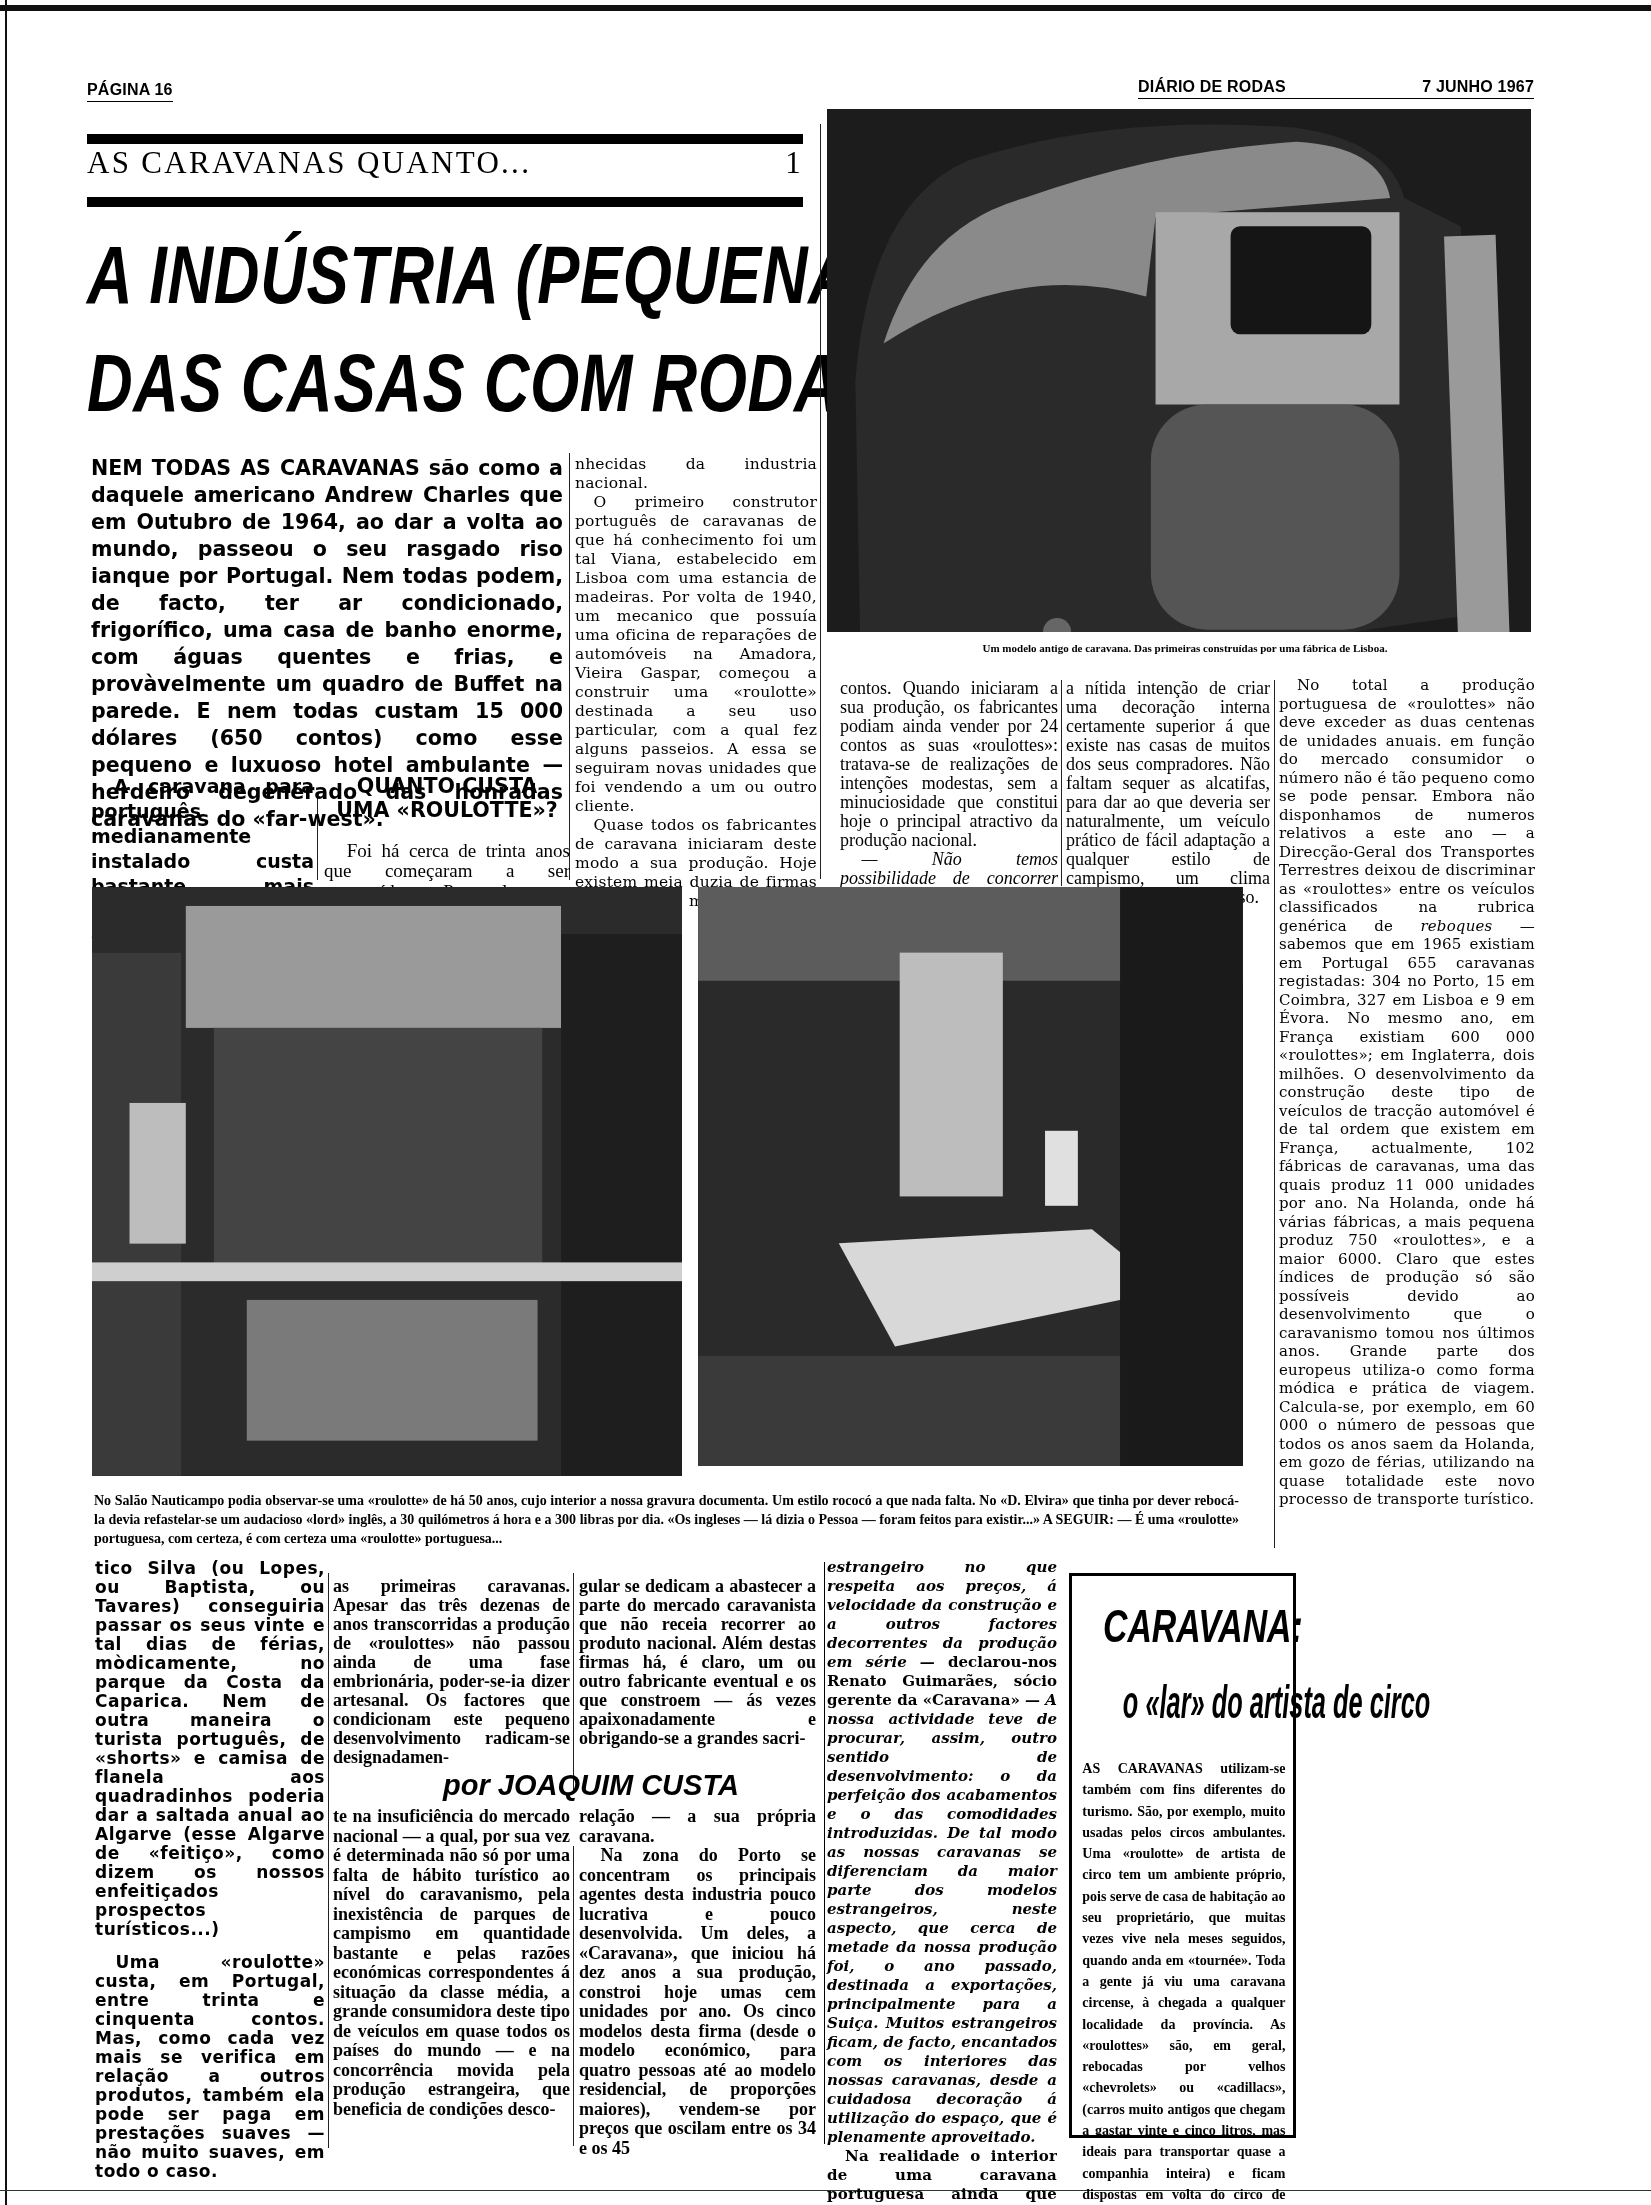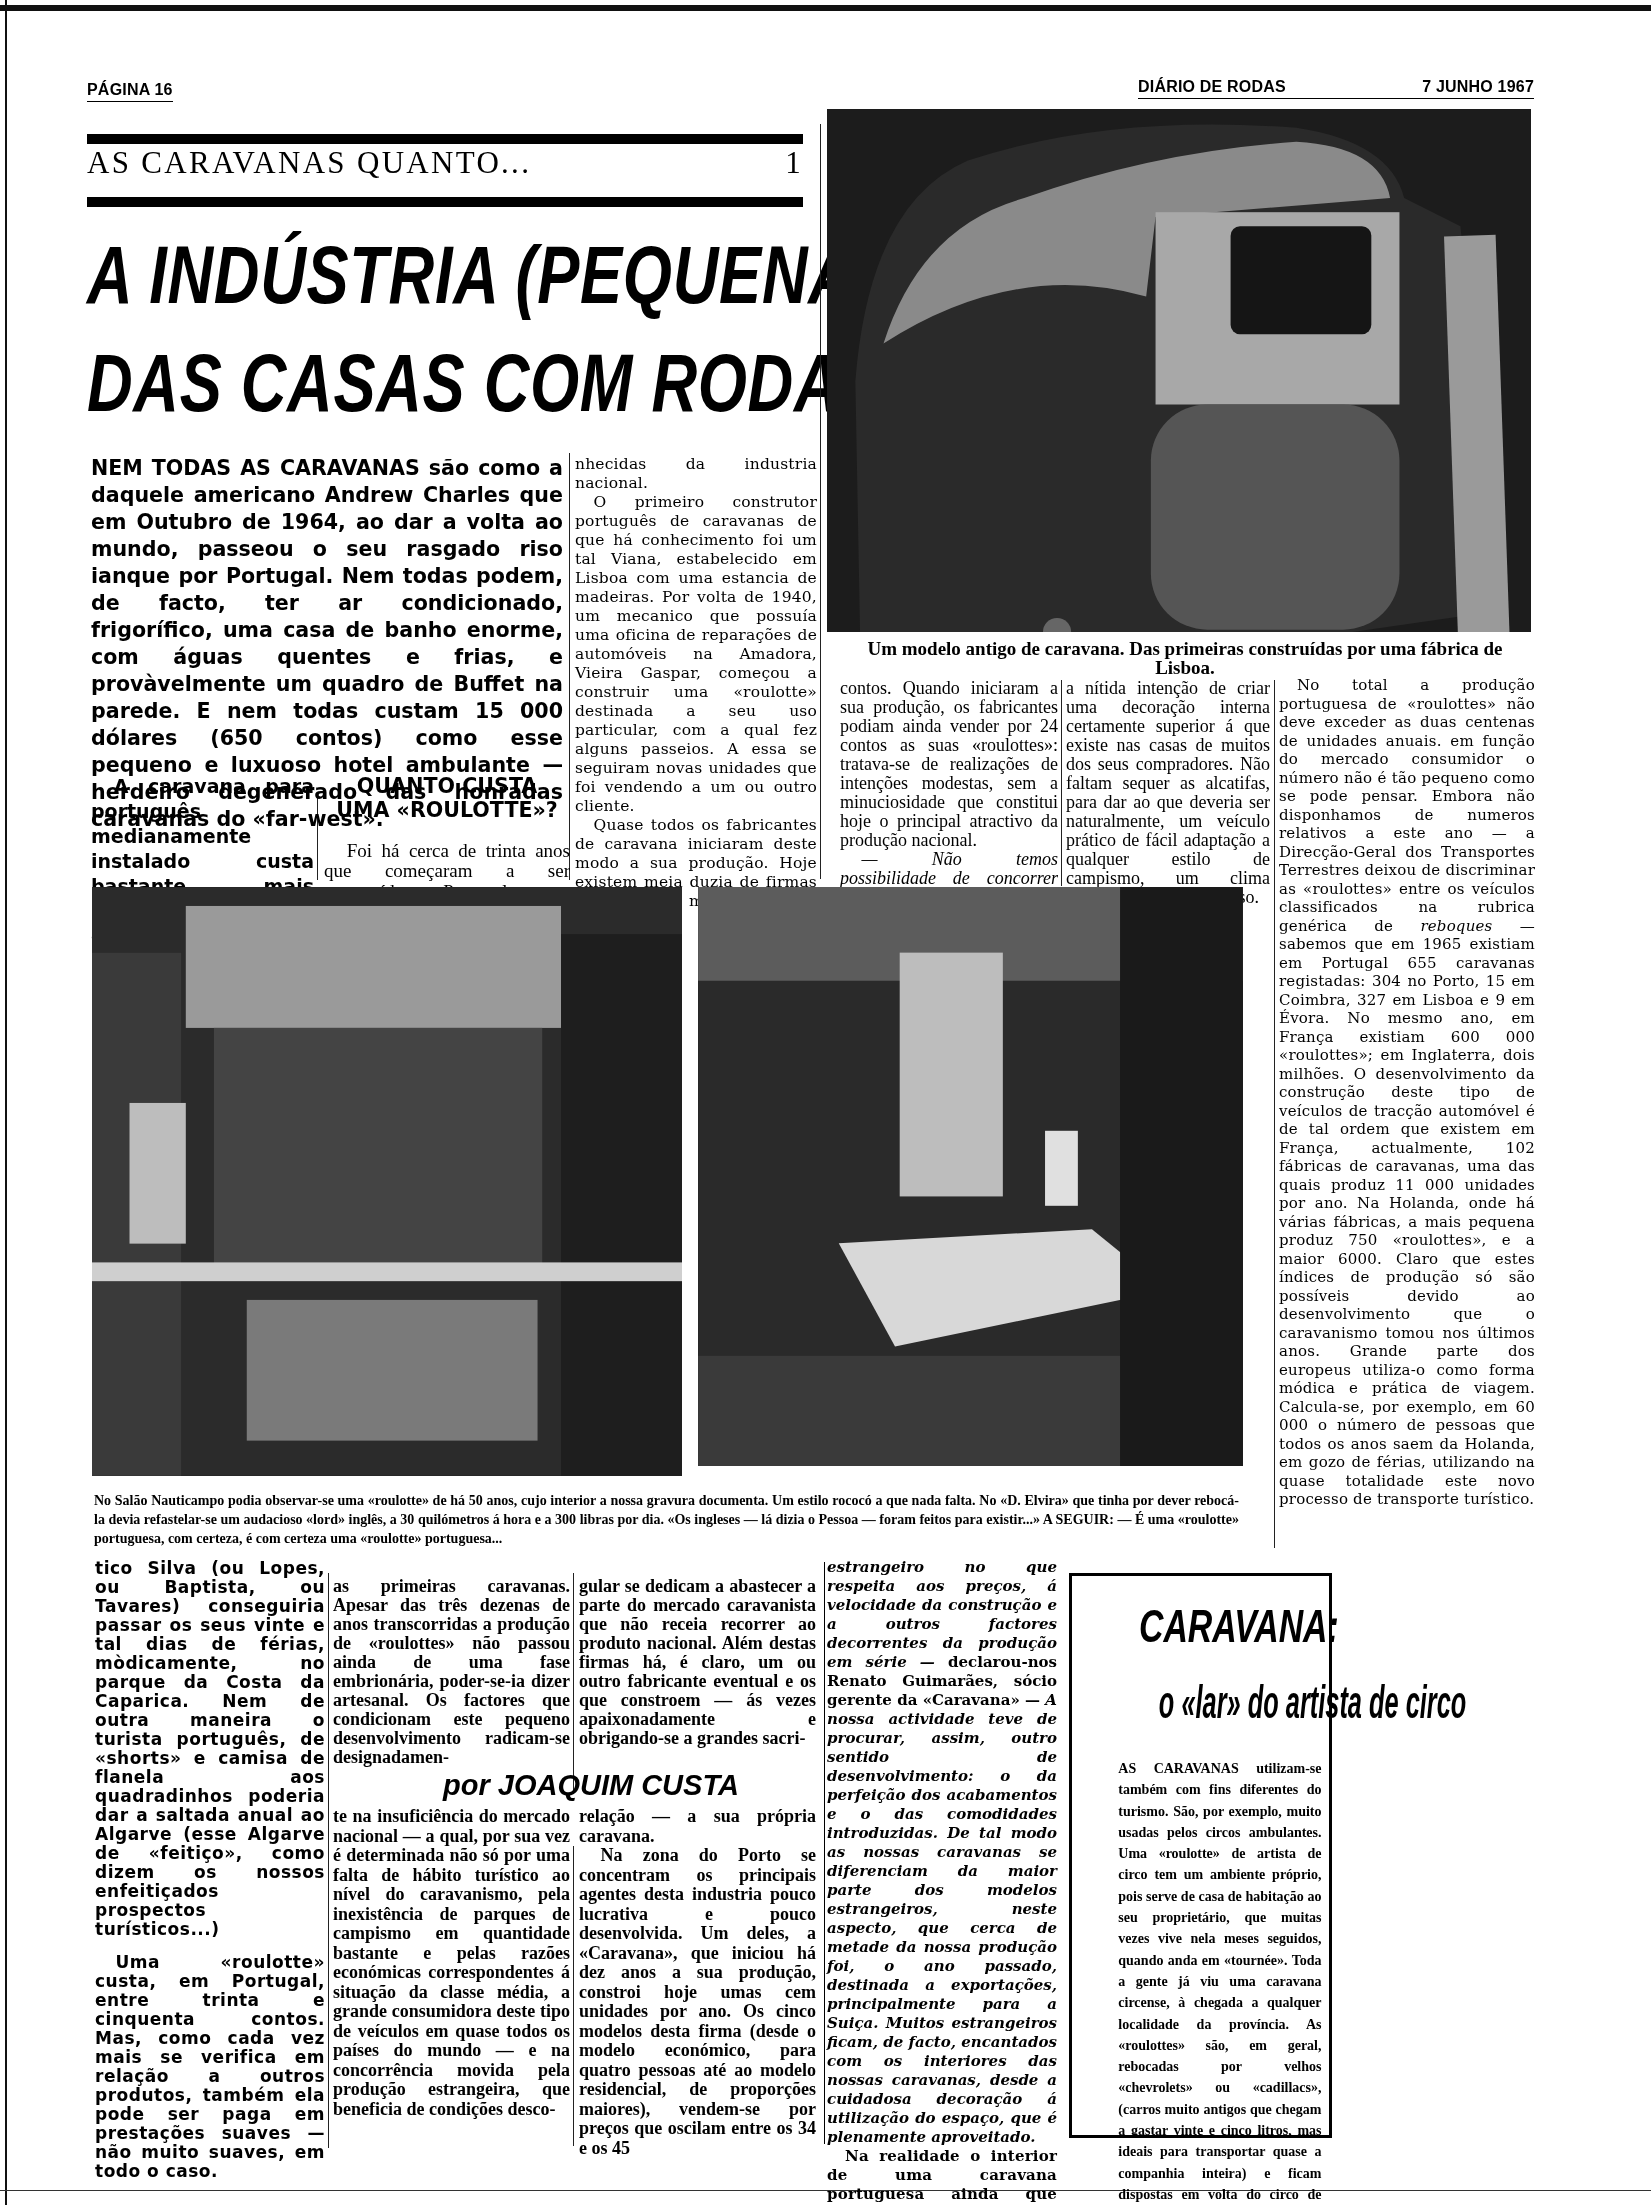--- a/index.html
+++ b/index.html
@@ -83,21 +83,21 @@
     <path d="M60 580 Q90 200 300 110 Q600 10 1000 40 Q1200 70 1230 190 L1350 250 L1430 1070 L1120 1115 L70 1115 Z" fill="#2a2a2a"></path>
     <path d="M120 500 Q200 250 420 190 Q700 90 1000 70 Q1180 80 1200 190 L700 230 L680 400 Q400 320 120 500 Z" fill="#8a8a8a"></path>
     <rect x="700" y="220" width="520" height="410" fill="#a8a8a8"></rect>
     <rect x="860" y="250" width="300" height="230" rx="20" fill="#151515"></rect>
     <rect x="690" y="630" width="530" height="480" rx="120" fill="#555"></rect>
     <rect x="1330" y="270" width="110" height="900" fill="#9a9a9a" transform="rotate(-2 1380 700)"></rect>
     <circle cx="490" cy="1115" r="30" fill="#666"></circle>
     <text x="255" y="1185" font-family="Liberation Sans, sans-serif" font-size="48" fill="#bbb">L 2615</text>
   </svg>
 </div>
-<div class="abs caption" style="left:840px;top:639px;width:690px;text-align:center;font-size:19px;">Um modelo antigo de caravana. Das primeiras construídas por uma fábrica de Lisboa.</div>
+<div class="abs caption" style="left:840px;top:639px;width:690px;text-align:center;font-size:11px;">Um modelo antigo de caravana. Das primeiras construídas por uma fábrica de Lisboa.</div>
 
 <div class="abs" style="left:840px;top:679px;width:218px;">
   <div class="cond-body">contos. Quando iniciaram a sua produção, os fabricantes podiam ainda vender por 24 contos as suas «roulottes»: tratava-se de realizações de intenções modestas, sem a minuciosidade que constitui hoje o principal atractivo da produção nacional.</div>
   <div class="cond-body p-indent" style="font-style:italic;">— Não temos possibilidade de concorrer com o</div>
 </div>
 
 <div class="abs cond-body" style="left:1066px;top:679px;width:204px;">a nítida intenção de criar uma decoração interna certamente superior á que existe nas casas de muitos dos seus compradores. Não faltam sequer as alcatifas, para dar ao que deveria ser naturalmente, um veículo prático de fácil adaptação a qualquer estilo de campismo, um clima requintado, quase luxuoso.</div>
 
 <div class="abs mono-body p-indent" style="left:1279px;top:676px;width:256px;font-size:15px;line-height:18.5px;">
   <span>No total a produção portuguesa de «roulottes» não deve exceder as duas centenas de unidades anuais. em função do mercado consumidor o número não é tão pequeno como se pode pensar. Embora não disponhamos de numeros relativos a este ano — a Direcção-Geral dos Transportes Terrestres deixou de discriminar as «roulottes» entre os veículos classificados na rubrica genérica de </span><i>reboques</i><span> — sabemos que em 1965 existiam em Portugal 655 caravanas registadas: 304 no Porto, 15 em Coimbra, 327 em Lisboa e 9 em Évora. No mesmo ano, em França existiam 600 000 «roulottes»; em Inglaterra, dois milhões. O desenvolvimento da construção deste tipo de veículos de tracção automóvel é de tal ordem que existem em França, actualmente, 102 fábricas de caravanas, uma das quais produz 11 000 unidades por ano. Na Holanda, onde há várias fábricas, a mais pequena produz 750 «roulottes», e a maior 6000. Claro que estes índices de produção só são possíveis devido ao desenvolvimento que o caravanismo tomou nos últimos anos. Grande parte dos europeus utiliza-o como forma módica e prática de viagem. Calcula-se, por exemplo, em 60 000 o número de pessoas que todos os anos saem da Holanda, em gozo de férias, utilizando na quase totalidade este novo processo de transporte turístico.</span>
@@ -153,20 +153,20 @@
 
 <div class="abs" style="left:827px;top:1558px;width:230px;">
   <div class="ital-body" style="font-size:15px;line-height:19px;">
     <span>estrangeiro no que respeita aos preços, á velocidade da construção e a outros factores decorrentes da produção em série —</span><span style="font-style:normal"> declarou-nos Renato Guimarães, sócio gerente da «Caravana» — </span><span>A nossa actividade teve de procurar, assim, outro sentido de desenvolvimento: o da perfeição dos acabamentos e o das comodidades introduzidas. De tal modo as nossas caravanas se diferenciam da maior parte dos modelos estrangeiros, neste aspecto, que cerca de metade da nossa produção foi, o ano passado, destinada a exportações, principalmente para a Suiça. Muitos estrangeiros ficam, de facto, encantados com os interiores das nossas caravanas, desde a cuidadosa decoração á utilização do espaço, que é plenamente aproveitado.</span>
   </div>
   <div class="mono-body p-indent" style="font-weight:bold;font-size:15px;line-height:19px;">Na realidade o interior de uma caravana portuguesa ainda que pequena e de baixo preço, reflecte</div>
 </div>
 
 <div class="abs box" style="left:1071px;top:1573px;width:221px;height:0;border:none;"></div>
 <div class="abs" style="left:1069px;top:1573px;width:230px;height:230px;"></div>
-<div class="abs box" style="left:1069px;top:1573px;width:221px;height:559px;padding-left:36px;">
+<div class="abs box" style="left:1069px;top:1573px;width:221px;height:559px;">
   <div class="box-title" style="font-size:47px;line-height:1;margin-top:26px;transform:scaleX(0.72);">CARAVANA:</div>
   <div class="box-title" style="font-size:47px;line-height:1;margin-top:29px;transform:scaleX(0.54);transform-origin:center;">o «lar» do artista de circo</div>
   <div class="box-body" style="margin:33px 7.5px 0 10.3px;font-size:14px;line-height:21.3px;">
     <span>AS CARAVANAS</span><span> utilizam-se também com fins diferentes do turismo. São, por exemplo, muito usadas pelos circos ambulantes. Uma «roulotte» de artista de circo tem um ambiente próprio, pois serve de casa de habitação ao seu proprietário, que muitas vezes vive nela meses seguidos, quando anda em «tournée». Toda a gente já viu uma caravana circense, à chegada a qualquer localidade da província. As «roulottes» são, em geral, rebocadas por velhos «chevrolets» ou «cadillacs», (carros muito antigos que chegam a gastar vinte e cinco litros, mas ideais para transportar quase a companhia inteira) e ficam dispostas em volta do circo de lona, durante o período dos espectáculos. As suas cores garridas, a atmosfera doméstica que as envolve (com o fumo da chaminé, o cheiro a comida, as crianças brincando nos degraus) emprestam uma atmosfera muito especial e inesquecível a essas aglomerações. As caravanas são, de facto, um autêntico cartão-de-visita dos circos ambulantes. Quem não se lembra da «roulotte» de Brigite Bardot e Jeanne Moreau, do filme «Viva Maria»? Ou quem nunca viu uma dessas casas ambulantes com grandes dísticos como «Grande Moisés» ou «Irmãos Danini»?</span>
   </div>
 </div>
 
 
 </body></html>

